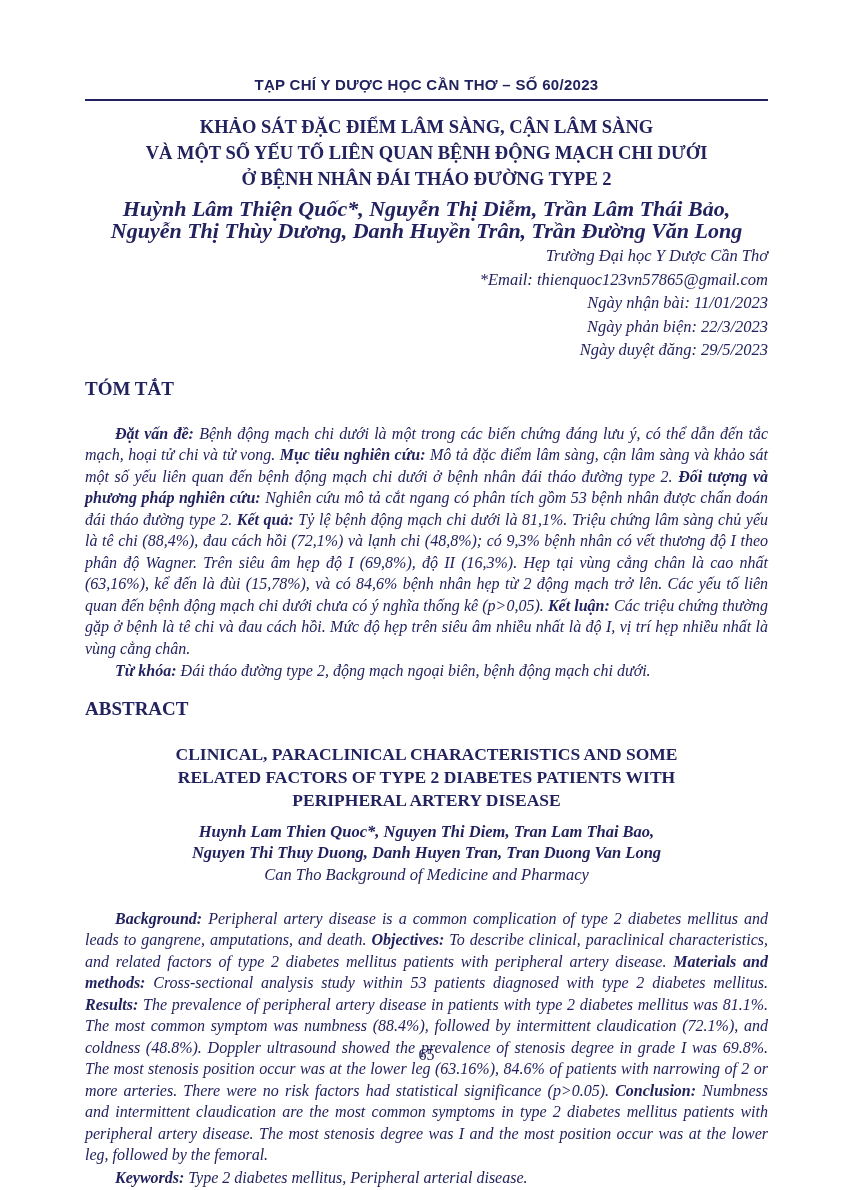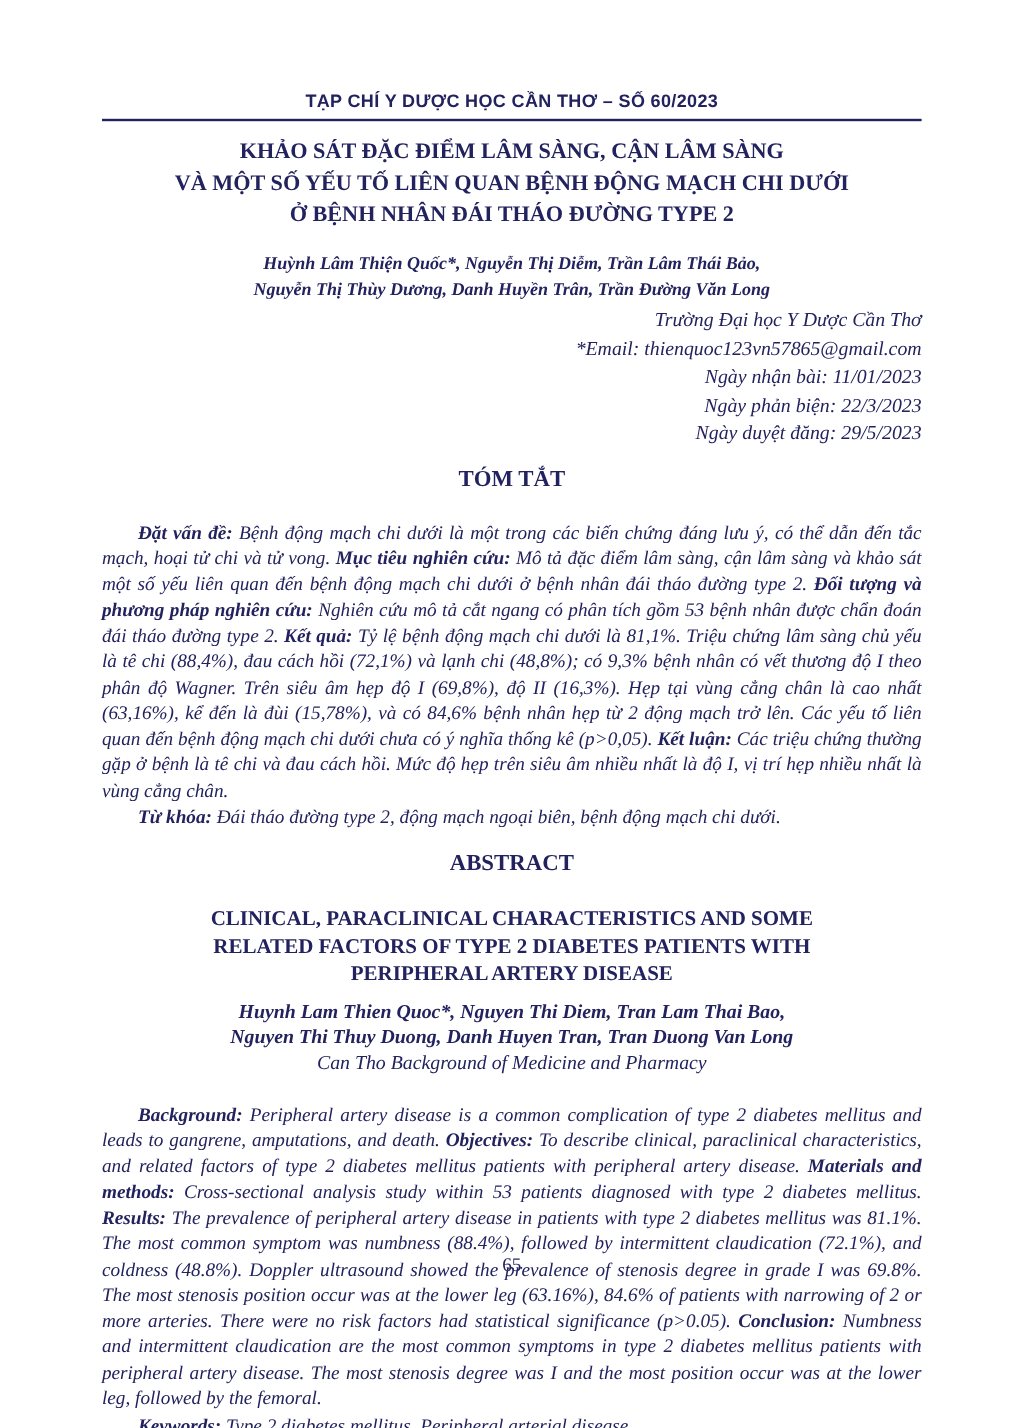--- a/index.html
+++ b/index.html
@@ -30,40 +30,40 @@
     height: 0;
   }
   h1.title-vi {
     margin-top: 13px;
     text-align: center;
     font-size: 18.5px;
     font-weight: bold;
     line-height: 26px;
   }
   .authors {
-    margin-top: 17px;
+    margin-top: 6px;
     text-align: center;
     font-weight: bold;
     font-style: italic;
-    font-size: 15px;
+    font-size: 22px;
     line-height: 22px;
   }
   .meta {
     margin-top: 2px;
     text-align: right;
     font-style: italic;
     font-size: 16.5px;
     line-height: 23.5px;
   }
   h2.sec {
     margin-top: 15px;
     font-size: 19px;
     font-weight: bold;
     line-height: 24px;
-    text-align: center;
+    text-align: left;
   }
   p.abs {
     margin-top: 22px;
     font-style: italic;
     font-size: 16px;
     line-height: 21.5px;
     text-align: justify;
     text-indent: 30px;
   }
   p.abs .b { font-weight: bold; }

